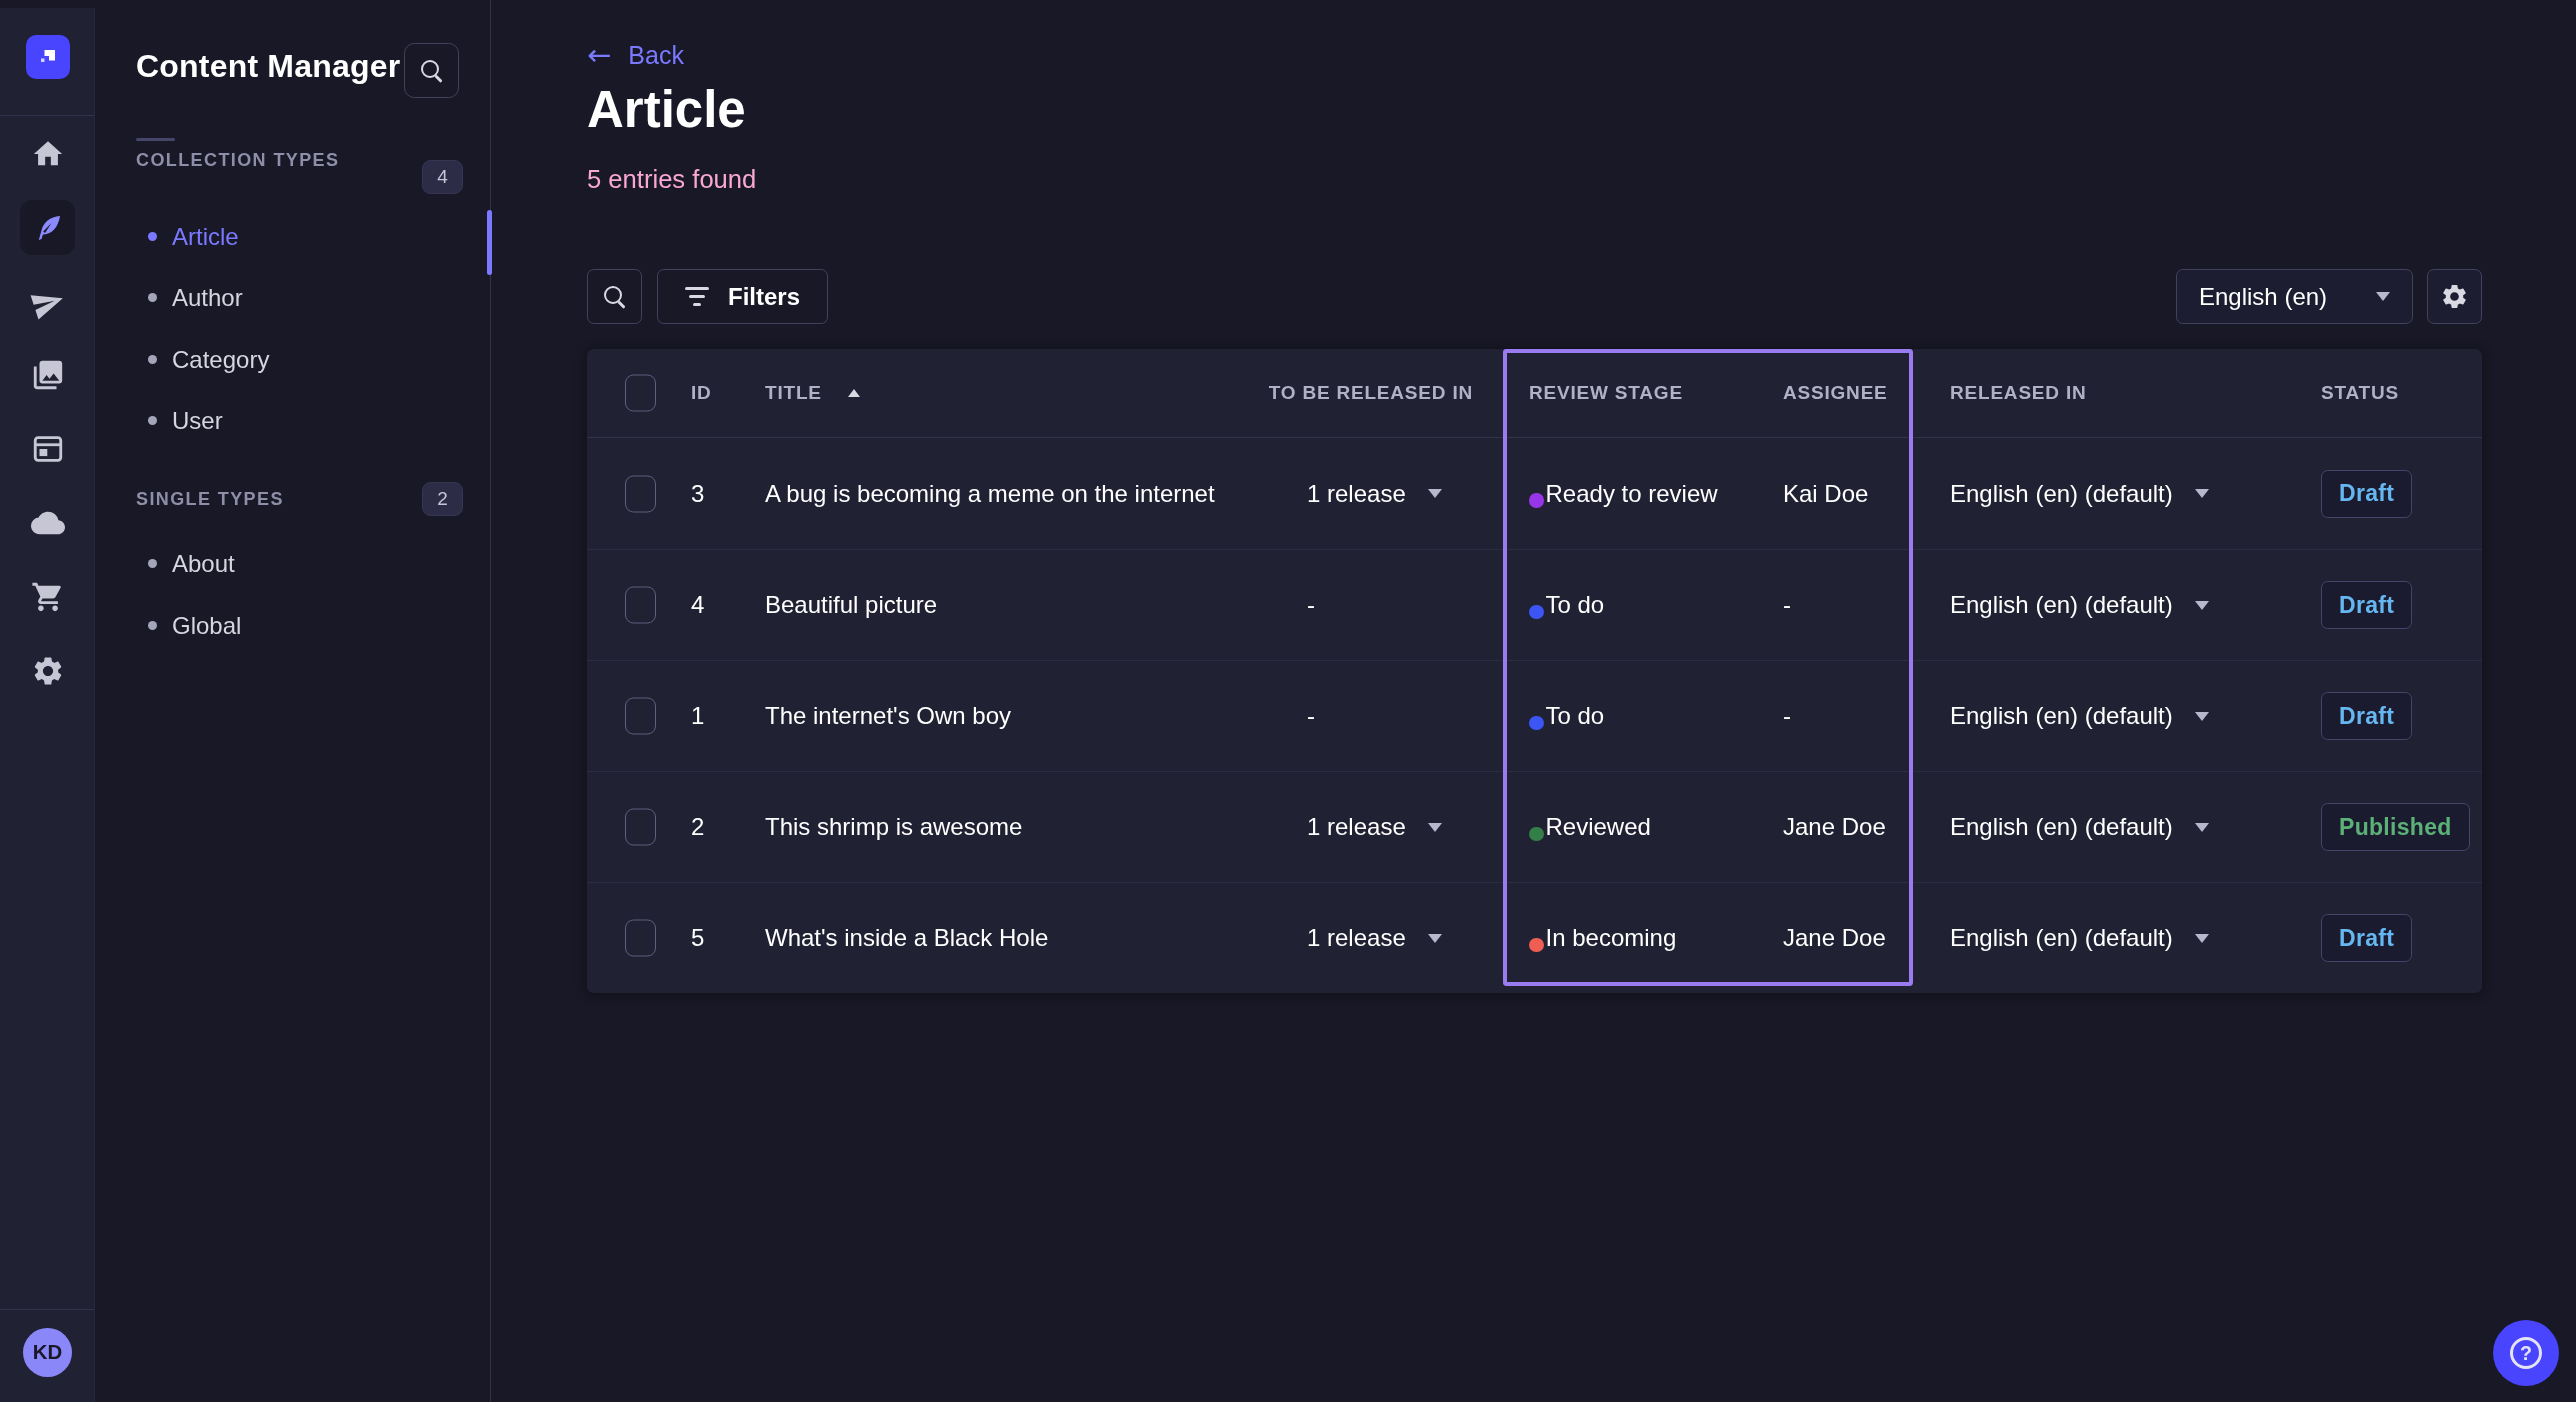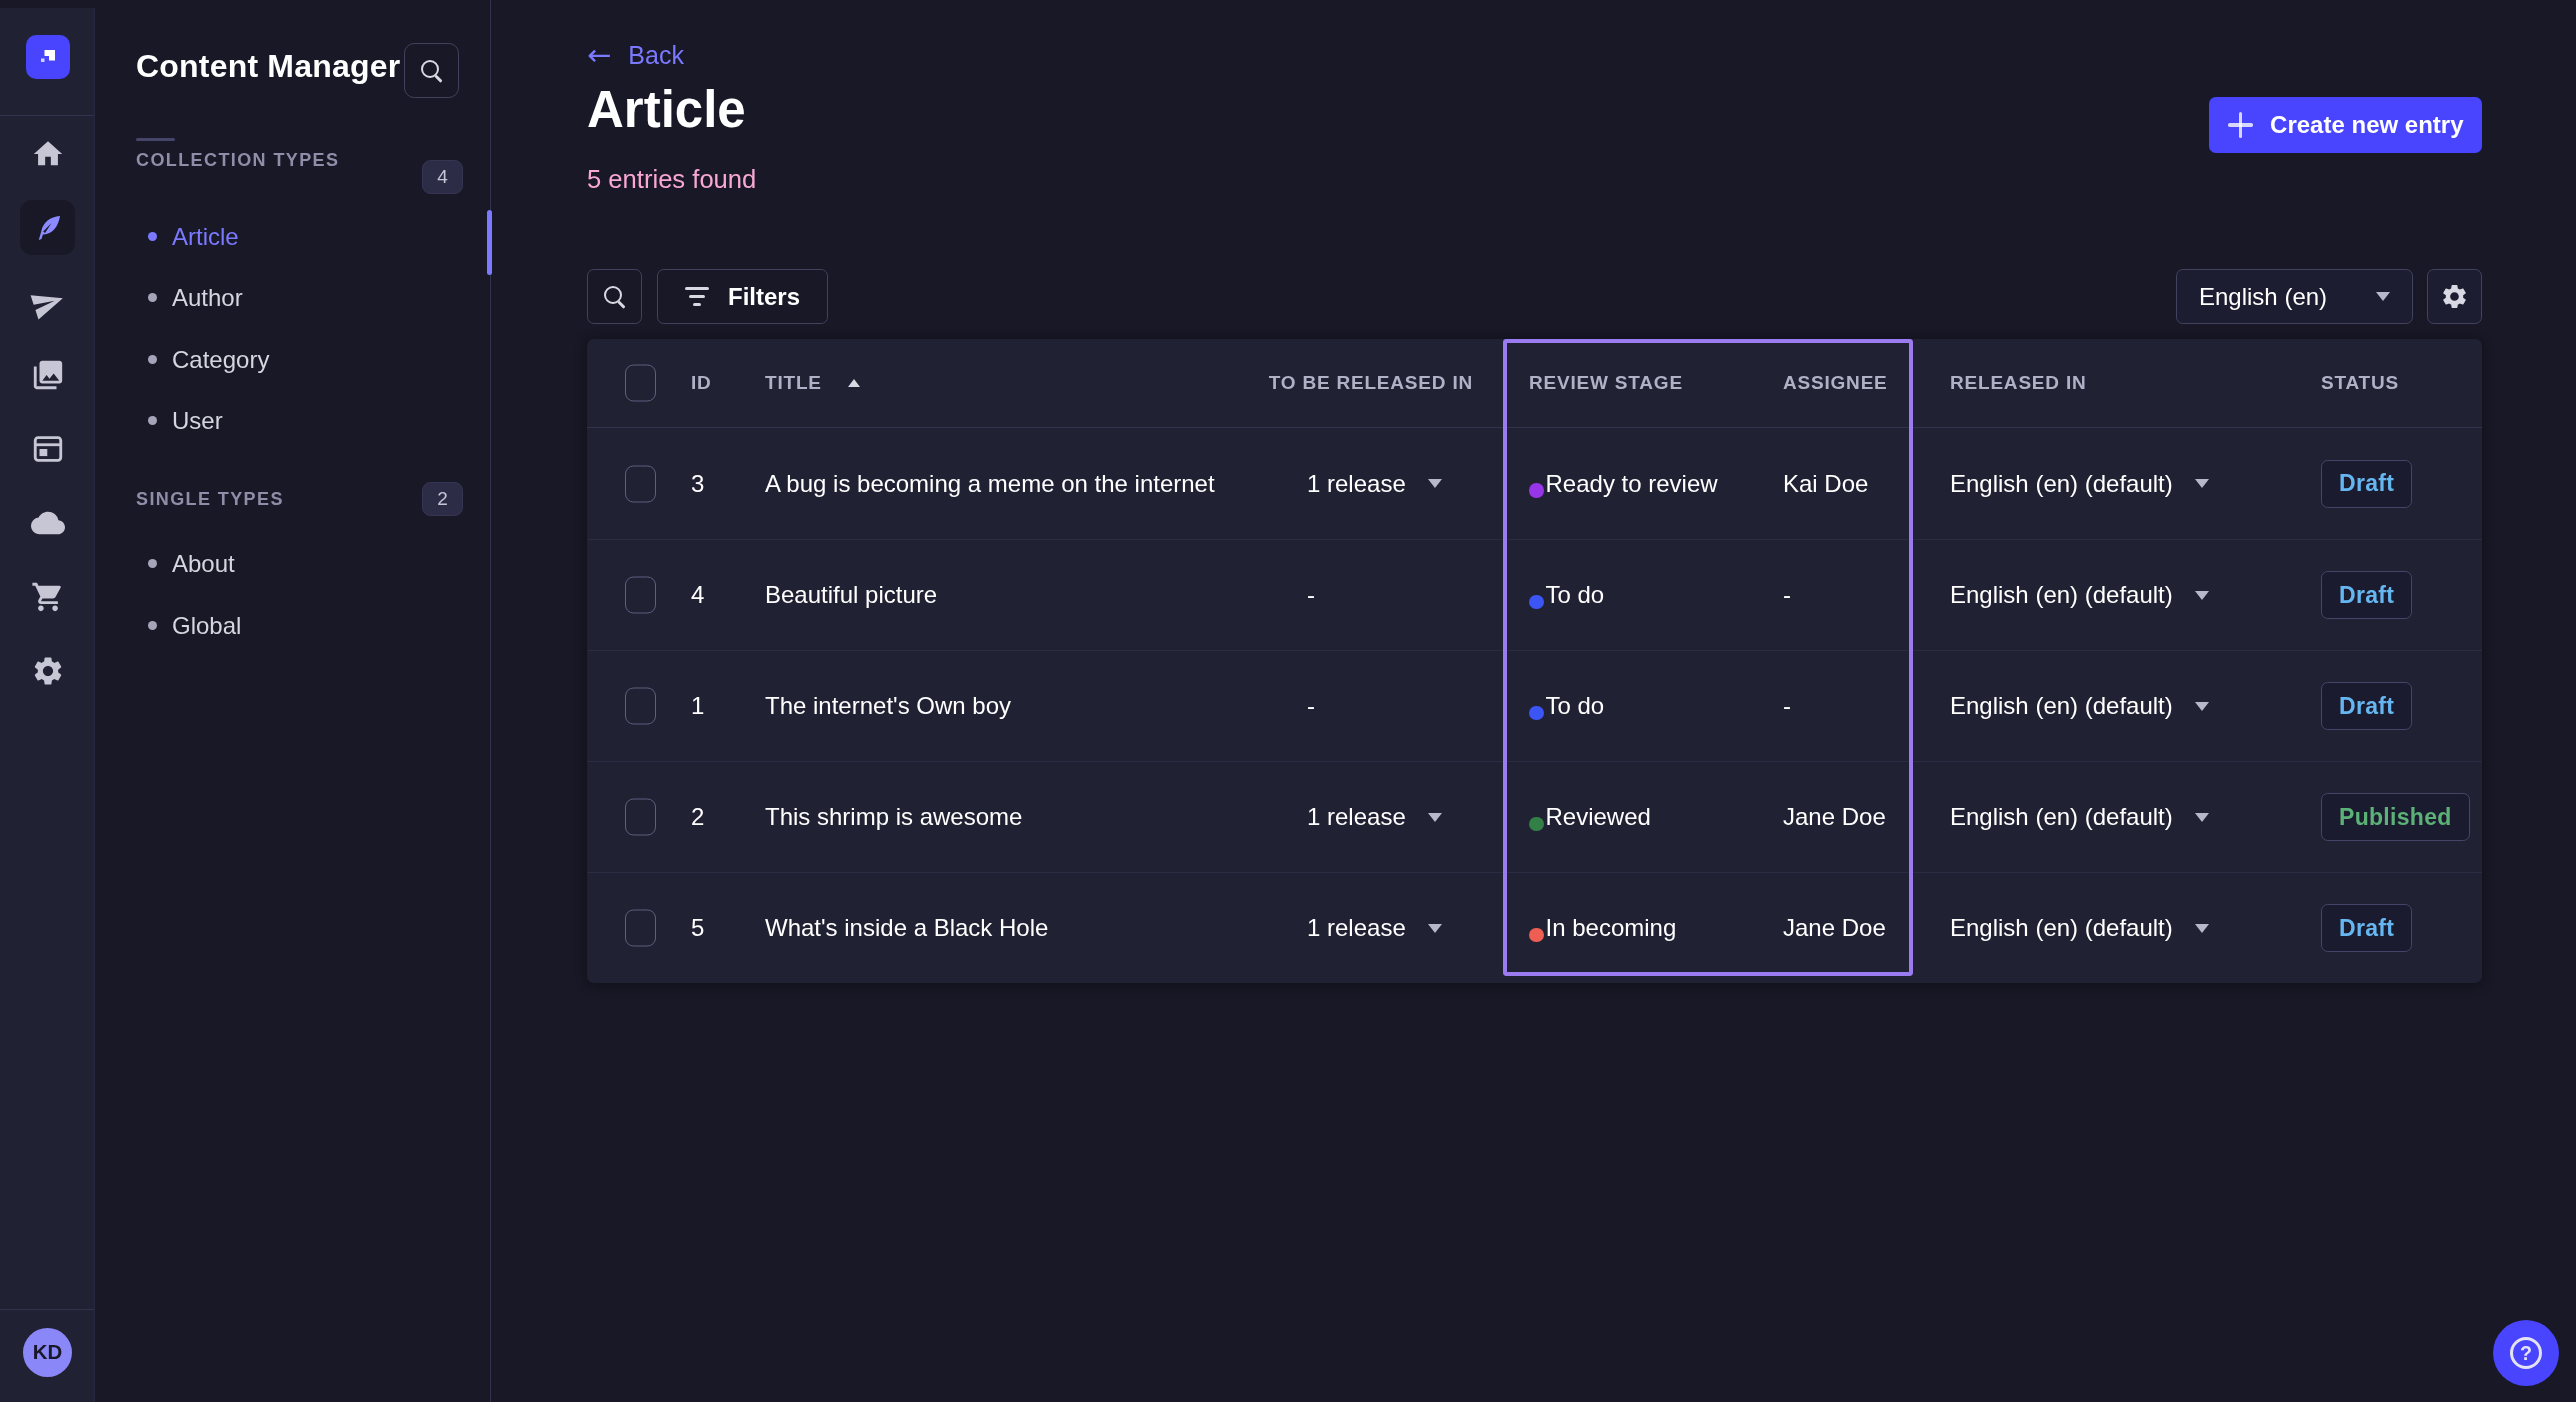--- a/index.html
+++ b/index.html
@@ -55,21 +55,21 @@
   .icon-filter span:nth-child(3){width:7.7px}
 
   .locale-select{position:absolute;left:1684px;top:269px;width:237px;height:55px;background:#1d1d31;border:1.7px solid #42425f;border-radius:6.8px;color:#fff;display:flex;align-items:center;justify-content:space-between;padding:0 22px;font-size:24px;cursor:pointer;font-family:inherit}
   .gear-btn{position:absolute;left:1935px;top:269px;width:55px;height:55px;background:#1d1d31;border:1.7px solid #42425f;border-radius:6.8px;color:#d9d9e3;display:flex;align-items:center;justify-content:center;cursor:pointer}
   .gear-btn svg{width:29px;height:29px}
 
   .caret-down{width:0;height:0;border-left:7.7px solid transparent;border-right:7.7px solid transparent;border-top:9.4px solid #b8b8cc}
   .sort-asc{width:0;height:0;border-left:6.8px solid transparent;border-right:6.8px solid transparent;border-bottom:8.5px solid #d9d9e3}
 
   
-  .table{position:absolute;left:95px;top:339px;width:1895px;height:644px;background:#212134;border-radius:6.8px;box-shadow:0 1.7px 12px rgba(0,0,0,.35)}
+  .table{position:absolute;left:95px;top:349px;width:1895px;height:644px;background:#212134;border-radius:6.8px;box-shadow:0 1.7px 12px rgba(0,0,0,.35)}
   .thead{position:relative;height:89px;border-bottom:0.9px solid #32324d}
   .trow{position:relative;height:111px;cursor:pointer}
   .trow + .trow{border-top:0.9px solid #2b2b44}
   .cell{position:absolute;top:50%;transform:translateY(-50%);font-size:24px;color:#fff;white-space:nowrap}
   .hcell{position:absolute;top:50%;transform:translateY(-50%);font-size:19px;font-weight:700;letter-spacing:0.8px;color:#b0b0c6;white-space:nowrap}
   .c-check{left:38px;width:31px;height:37px;border:1.7px solid #5f5f7e;border-radius:8.5px;background:transparent;cursor:pointer}
   .c-id{left:104px}
   .c-title{left:178px}
   .h-title{left:178px;display:flex;align-items:center;gap:26px;cursor:pointer}
   .h-release{left:545px;width:341px;text-align:right}
@@ -191,24 +191,20 @@
     <div class="active-indicator"></div>
   </nav>
 
   <main class="main">
     <div class="back">
       <span class="arrow">←</span>
       <span>Back</span>
     </div>
     <h1 class="page-title">Article</h1>
     <div class="subtitle">5 entries found</div>
-    <button class="create-btn">
-      <span class="icon-plus"></span>
-      <span>Create new entry</span>
-    </button>
 
     <button class="toolbar-search">
         <span class="icon-mag"></span>
       </button>
     <button class="filters-btn">
       <span class="icon-filter">
           <span></span>
           <span></span>
           <span></span>
         </span>

